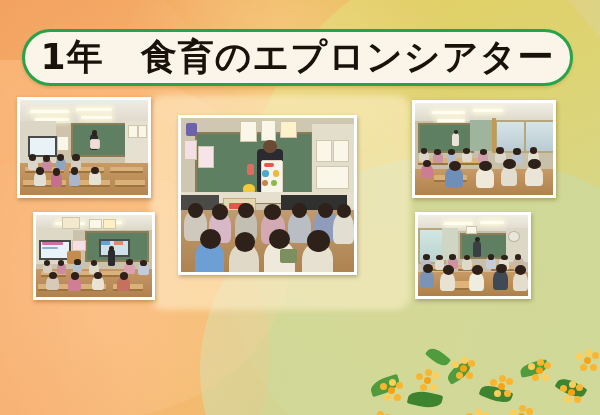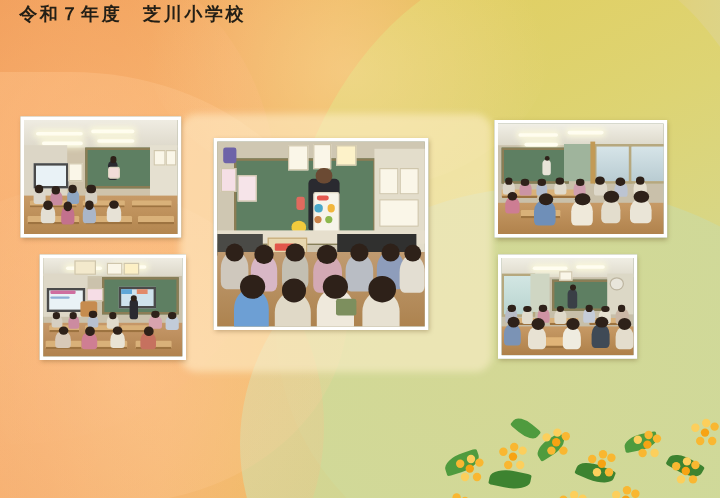--- a/index.html
+++ b/index.html
@@ -150,22 +150,24 @@
 
   <div class="bg-base"></div>
   <div class="bg-green"></div>
   <div class="bg-green2"></div>
   <div class="bg-swirl-l"></div>
   <div class="bg-swirl-l2"></div>
   <div class="bg-arc"></div>
   <div class="bg-soft-top"></div>
   <div class="bg-mid-cream"></div>
 
-  <div class="header-line">令和７年度　芝川小学校</div>
-
+
+  <div class="title-pill">
+    <span class="title-text">1年　食育のエプロンシアター</span>
+  </div>
 
   <div class="photo" style="left:17px;top:97px;width:134px;height:101px;">
     <div class="ph-inner">
       <div class="room"></div>
       <div class="ceiling"></div>
       <div class="light" style="left:8%;top:10%;width:30%;"></div>
       <div class="light" style="left:44%;top:8%;width:28%;"></div>
       <div class="light" style="left:12%;top:19%;width:26%;"></div>
       <div class="light" style="left:48%;top:17%;width:24%;"></div>
       <div class="wall" style="left:0;top:22%;width:28%;height:50%;background:#dcd6c6;"></div>

